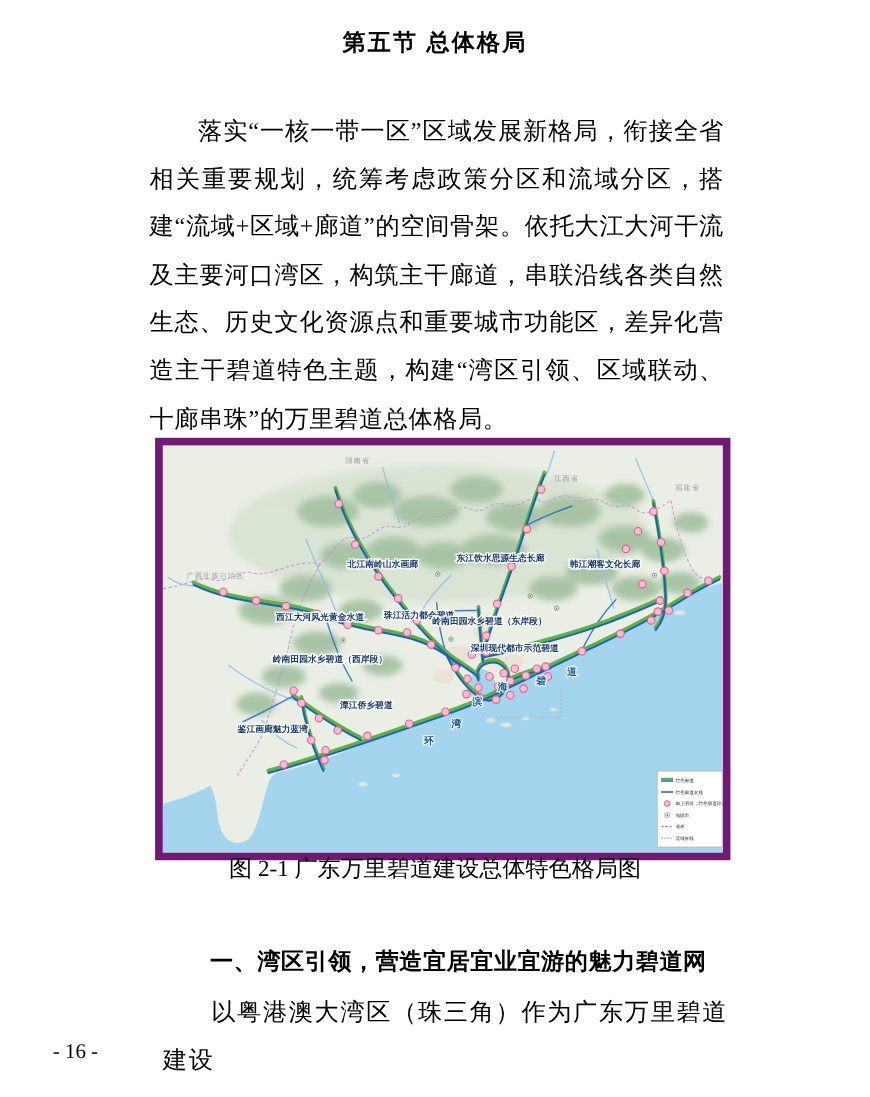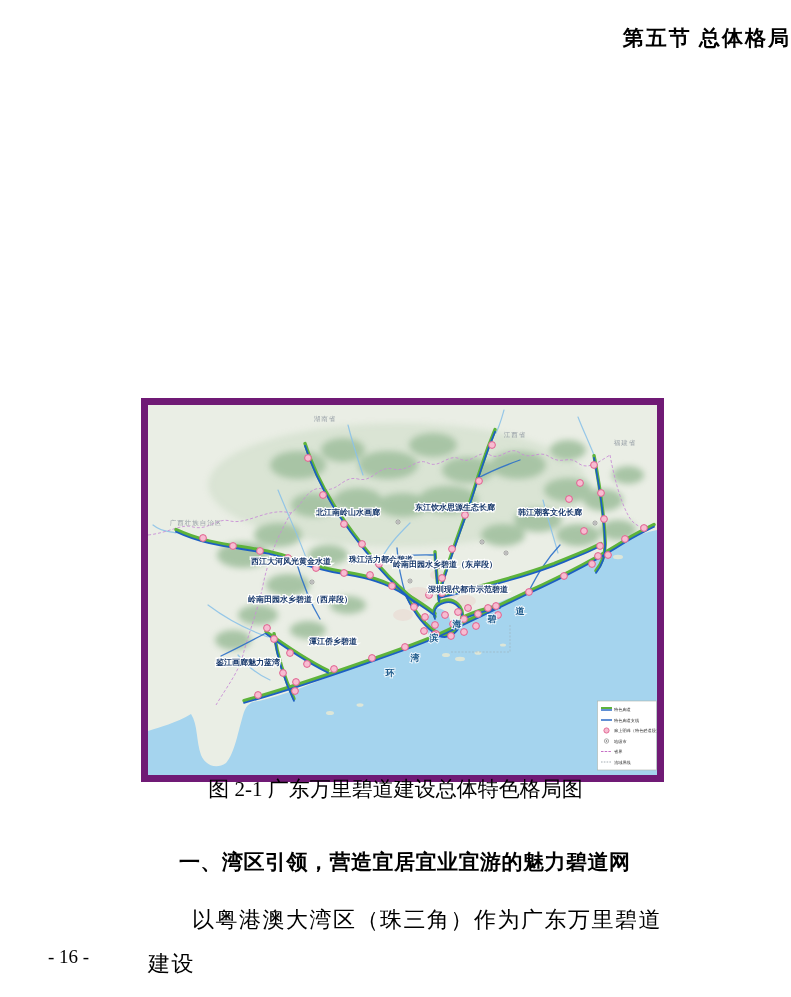--- a/index.html
+++ b/index.html
@@ -2,40 +2,40 @@
 <html><head>
 <meta charset="utf-8">
 <style>
   html,body{margin:0;padding:0;background:#ffffff;}
   .page{
     position:relative;width:791px;height:997px;background:#ffffff;
     font-family:"Liberation Serif","DejaVu Serif",serif;overflow:hidden;
   }
   .title{
     position:absolute;top:24px;left:0;width:100%;margin:0;
-    text-align:right;font-size:21px;font-weight:bold;color:#000;
+    text-align:center;font-size:21px;font-weight:bold;color:#000;
     letter-spacing:2px;
     font-family:"Liberation Serif","DejaVu Serif",serif;
   }
   .body-text{
     position:absolute;left:136px;top:97px;width:522px;margin:0;
     font-size:22px;line-height:43.6px;color:#000;
     text-align:justify;text-indent:2em;letter-spacing:0.5px;
   }
   .map-figure{
     position:absolute;left:141px;top:398px;width:509px;height:370px;margin:0;
     border:7px solid #701a75;box-sizing:content-box;background:#eaeee5;
   }
   .map-figure svg{display:block;width:509px;height:370px;}
   .caption{
     position:absolute;top:775px;left:0;width:100%;
     text-align:center;font-size:21px;font-weight:normal;color:#000;
   }
   .subheading{
-    position:absolute;left:179px;top:848px;margin:0;
+    position:absolute;left:179px;top:848px;margin:12px;
     font-size:21px;font-weight:bold;color:#000;
     font-family:"Liberation Sans","DejaVu Sans",sans-serif;
     letter-spacing:0.5px;
   }
   .body-text2{
     position:absolute;left:136px;top:886px;width:522px;margin:12px;
     font-size:22px;line-height:43.6px;color:#000;
     text-indent:2em;letter-spacing:1.5px;
   }
   .pagenum{
@@ -61,20 +61,21 @@
   .legendlbl{font-family:"DejaVu Sans","Liberation Sans",sans-serif;font-size:4.2px;fill:#333;
        stroke:none;text-anchor:start;}
 </style>
 </head>
 <body>
 
 <div class="page">
 
   <h1 class="title">第五节  总体格局</h1>
 
+  <p class="body-text">落实“一核一带一区”区域发展新格局，衔接全省相关重要规划，统筹考虑政策分区和流域分区，搭建“流域+区域+廊道”的空间骨架。依托大江大河干流及主要河口湾区，构筑主干廊道，串联沿线各类自然生态、历史文化资源点和重要城市功能区，差异化营造主干碧道特色主题，构建“湾区引领、区域联动、十廊串珠”的万里碧道总体格局。</p>
 
   <figure class="map-figure">
     <svg viewBox="0 0 509 370">
       <defs>
         <filter id="soft" x="-40%" y="-40%" width="180%" height="180%">
           <feGaussianBlur stdDeviation="3"></feGaussianBlur>
         </filter>
         <path id="r-xijiang" d="M 28,126 C 70,146 108,140 148,156 C 193,173 223,166 258,190 C 270,198 280,204 287,210"></path>
         <path id="r-beijiang" d="M 157,40 C 171,84 194,117 226,156 C 241,176 256,187 270,200"></path>
         <path id="r-dongjiang" d="M 347,26 C 337,50 334,62 330,73 C 320,108 303,147 291,190"></path>

